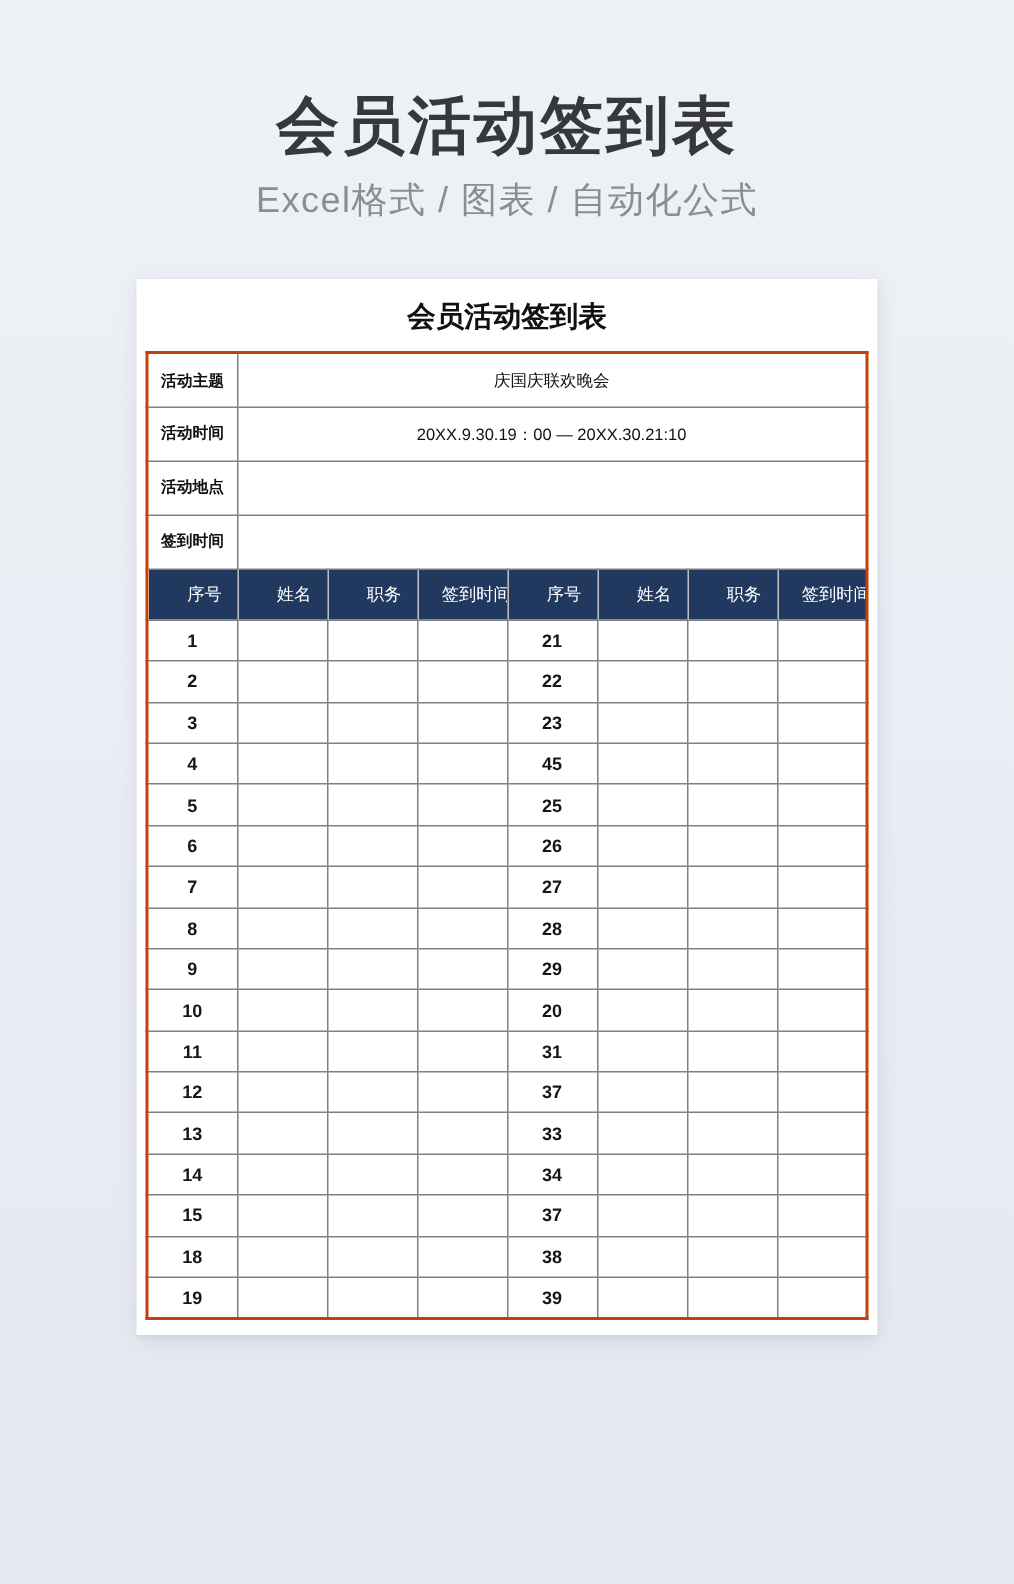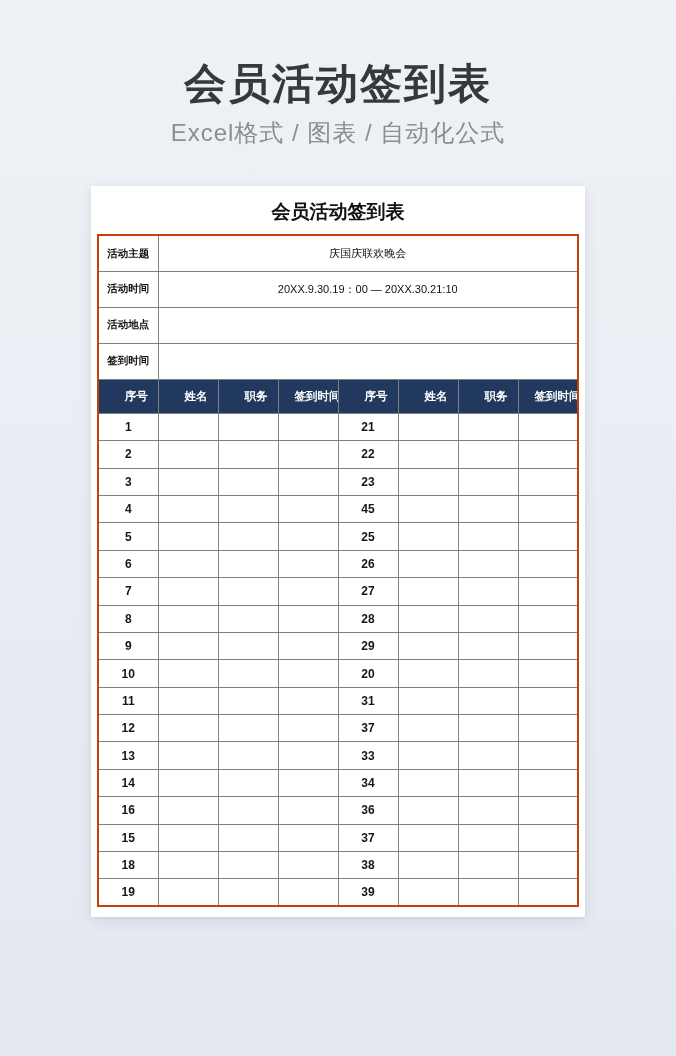--- a/index.html
+++ b/index.html
@@ -60,21 +60,21 @@
   }
   td.info-value {
     font-size: 11px;
     font-weight: normal;
     color: #111111;
   }
   tr.head-row { height: 34px; }
   tr.head-row th {
     color: #ffffff;
     font-size: 11.5px;
-    font-weight: bold;
+    font-weight: normal;
     padding-left: 16px;
   }
   tr.data-row { height: 27.4px; }
   tr.data-row td {
     font-size: 12px;
     font-weight: bold;
     color: #161616;
     background: #ffffff;
   }
 </style>
@@ -250,30 +250,20 @@
           <td>14</td>
           <td></td>
           <td></td>
           <td></td>
           <td>34</td>
           <td></td>
           <td></td>
           <td></td>
         </tr>
         <tr class="data-row">
-          <td>16</td>
-          <td></td>
-          <td></td>
-          <td></td>
-          <td>36</td>
-          <td></td>
-          <td></td>
-          <td></td>
-        </tr>
-        <tr class="data-row">
           <td>15</td>
           <td></td>
           <td></td>
           <td></td>
           <td>37</td>
           <td></td>
           <td></td>
           <td></td>
         </tr>
         <tr class="data-row">

